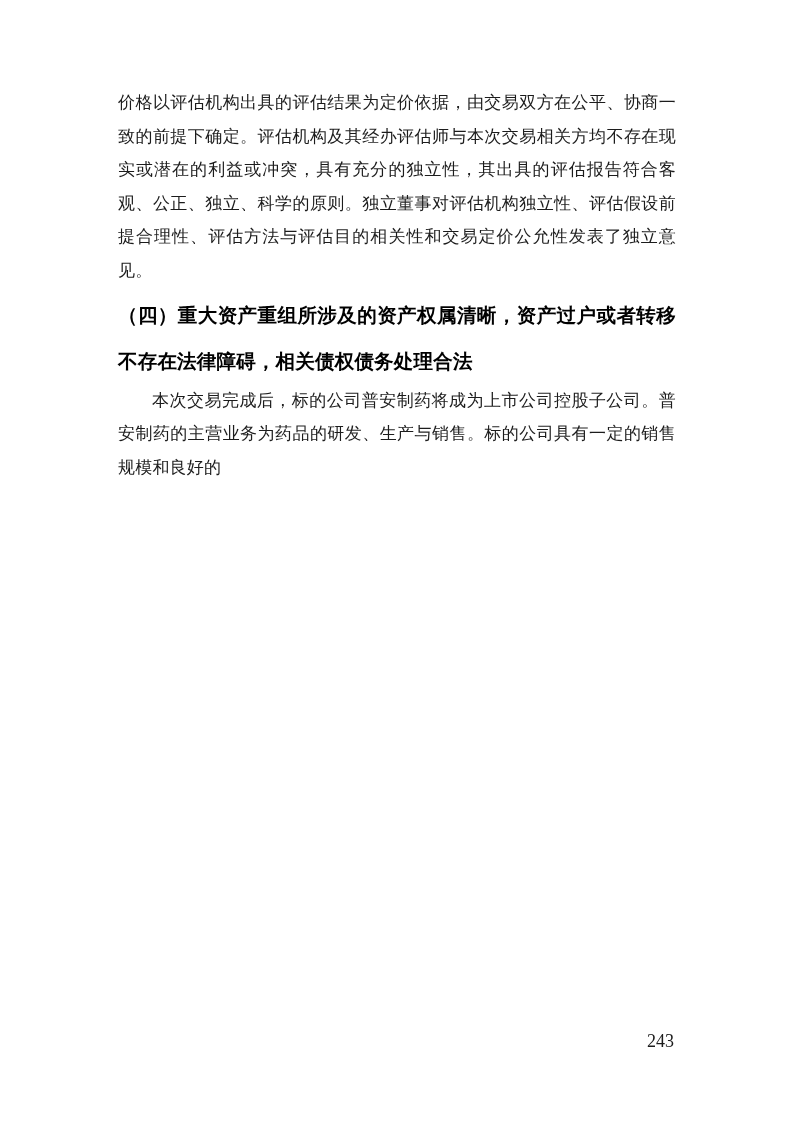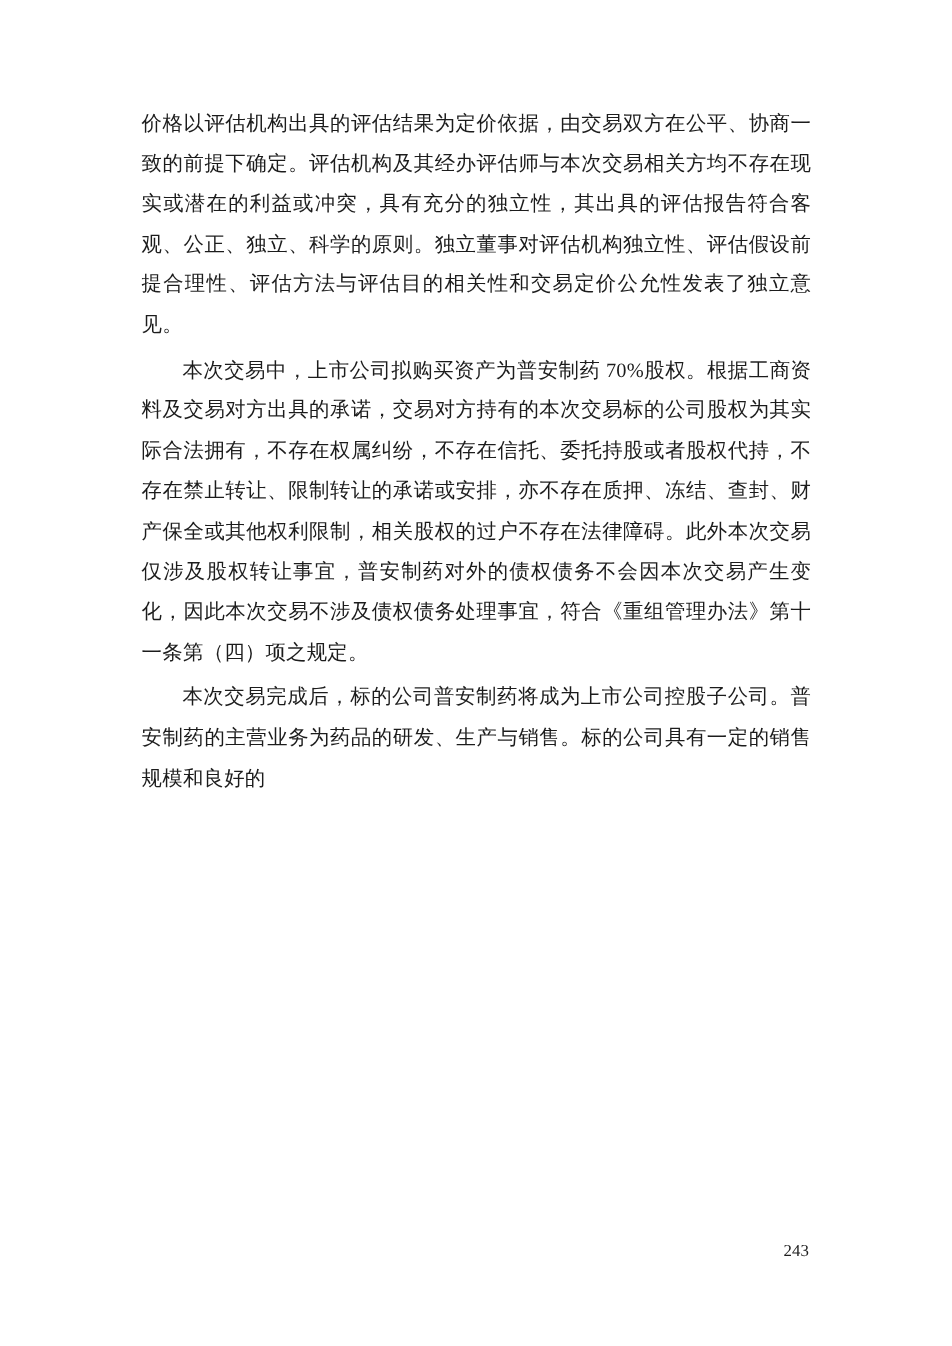--- a/index.html
+++ b/index.html
@@ -37,34 +37,34 @@
     text-align: justify;
     color: #000000;
     margin: 0;
     letter-spacing: 0.2px;
   }
   .page-number {
     position: absolute;
     right: 117px;
     bottom: 70px;
     font-family: "Liberation Serif", "DejaVu Serif", serif;
-    font-size: 14px;
+    font-size: 18px;
     color: #1c1c1c;
   }
 </style>
 </head>
 <body>
 
 <div class="page">
 
   <p class="para">价格以评估机构出具的评估结果为定价依据，由交易双方在公平、协商一致的前提下确定。评估机构及其经办评估师与本次交易相关方均不存在现实或潜在的利益或冲突，具有充分的独立性，其出具的评估报告符合客观、公正、独立、科学的原则。独立董事对评估机构独立性、评估假设前提合理性、评估方法与评估目的相关性和交易定价公允性发表了独立意见。</p>
 
 
 
+  <h2 class="heading">（四）重大资产重组所涉及的资产权属清晰，资产过户或者转移不存在法律障碍，相关债权债务处理合法</h2>
 
-  <p class="para indent">本次交易中，上市公司拟购买资产为普安制药 70%股权。根据工商资料及交易对方出具的承诺，交易对方持有的本次交易标的公司股权为其实际合法拥有，不存在权属纠纷，不存在信托、委托持股或者股权代持，不存在禁止转让、限制转让的承诺或安排，亦不存在质押、冻结、查封、财产保全或其他权利限制，相关股权的过户不存在法律障碍。此外本次交易仅涉及股权转让事宜，普安制药对外的债权债务不会因本次交易产生变化，因此本次交易不涉及债权债务处理事宜，符合《重组管理办法》第十一条第（四）项之规定。</p>
 
 
   <p class="para indent">本次交易完成后，标的公司普安制药将成为上市公司控股子公司。普安制药的主营业务为药品的研发、生产与销售。标的公司具有一定的销售规模和良好的</p>
 
   <div class="page-number">243</div>
 
 </div>
 
 </body></html>

